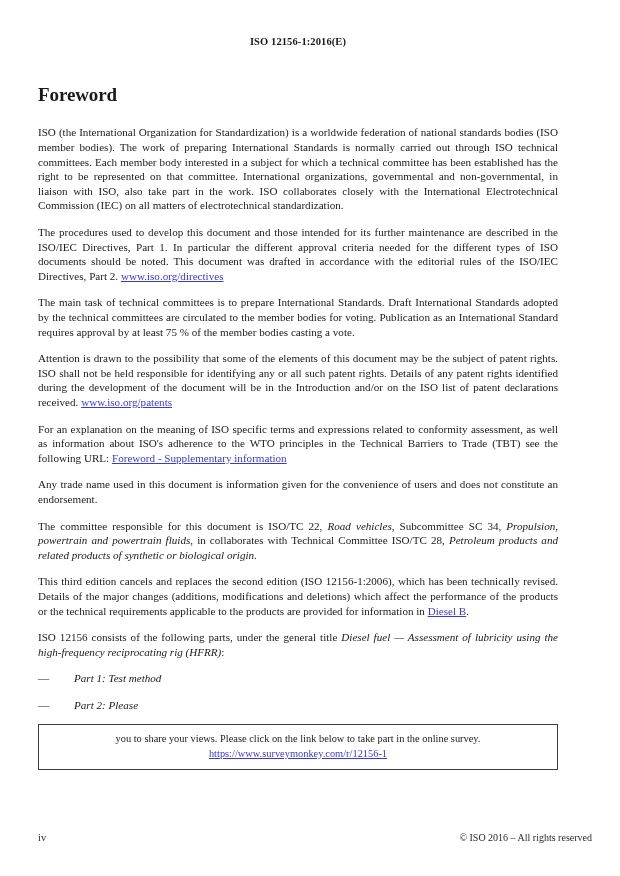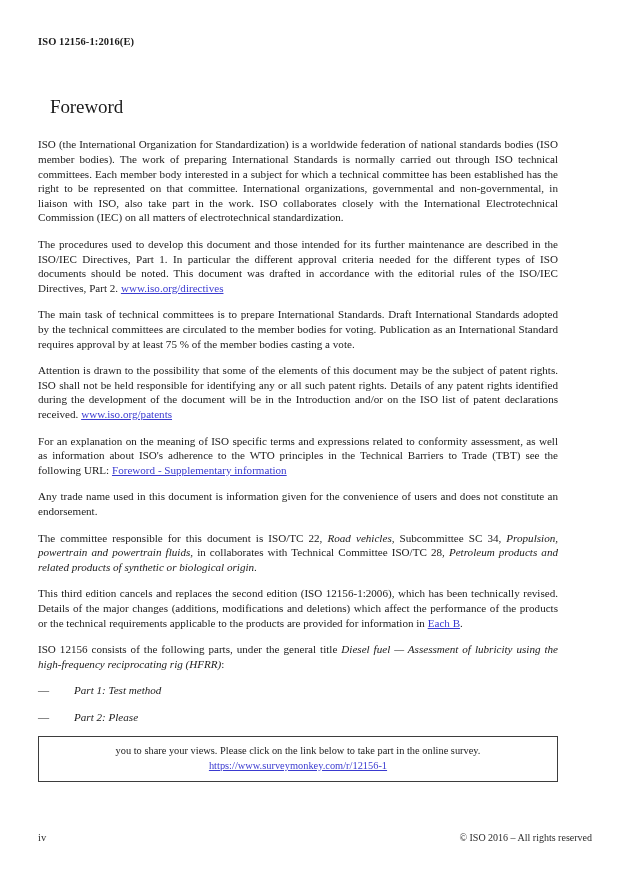--- a/index.html
+++ b/index.html
@@ -24,26 +24,27 @@
     left: 38px;
     top: 0;
     width: 520px;
   }
   .doc-header {
     margin-top: 36px;
     font-size: 10.5px;
     font-weight: bold;
     letter-spacing: 0.1px;
     line-height: 1.2;
+    text-align: center;
   }
   h1.page-title {
-    margin: 12px;
+    margin: 0;
     padding-top: 36px;
     font-size: 19px;
-    font-weight: normal;
+    font-weight: bold;
     letter-spacing: -0.1px;
     line-height: 1.1;
   }
   .body-block {
     margin-top: 20px;
   }
   p.para {
     margin: 0 0 12px 0;
     font-size: 11.1px;
     line-height: 14.6px;
@@ -131,21 +132,21 @@
         <span>For an explanation on the meaning of ISO specific terms and expressions related to conformity assessment, as well as information about ISO's adherence to the WTO principles in the Technical Barriers to Trade (TBT) see the following URL: </span><a class="doclink" href="#">Foreword - Supplementary information</a>
       </p>
 
       <p class="para">Any trade name used in this document is information given for the convenience of users and does not constitute an endorsement.</p>
 
       <p class="para">
         <span>The committee responsible for this document is ISO/TC 22, </span><span class="it">Road vehicles</span><span>, Subcommittee SC 34, </span><span class="it">Propulsion, powertrain and powertrain fluids</span><span>, in collaborates with Technical Committee ISO/TC 28, </span><span class="it">Petroleum products and related products of synthetic or biological origin</span><span>.</span>
       </p>
 
       <p class="para">
-        <span>This third edition cancels and replaces the second edition (ISO 12156-1:2006), which has been technically revised. Details of the major changes (additions, modifications and deletions) which affect the performance of the products or the technical requirements applicable to the products are provided for information in </span><a class="doclink" href="#">Each B</a><span>.</span>
+        <span>This third edition cancels and replaces the second edition (ISO 12156-1:2006), which has been technically revised. Details of the major changes (additions, modifications and deletions) which affect the performance of the products or the technical requirements applicable to the products are provided for information in </span><a class="doclink" href="#">Diesel B</a><span>.</span>
       </p>
 
       <p class="para">
         <span>ISO 12156 consists of the following parts, under the general title </span><span class="it">Diesel fuel — Assessment of lubricity using the high-frequency reciprocating rig (HFRR)</span><span>:</span>
       </p>
 
       <ul class="parts-list">
         <li>
           <span class="dash">—</span><span>Part 1: Test method</span>
         </li>

